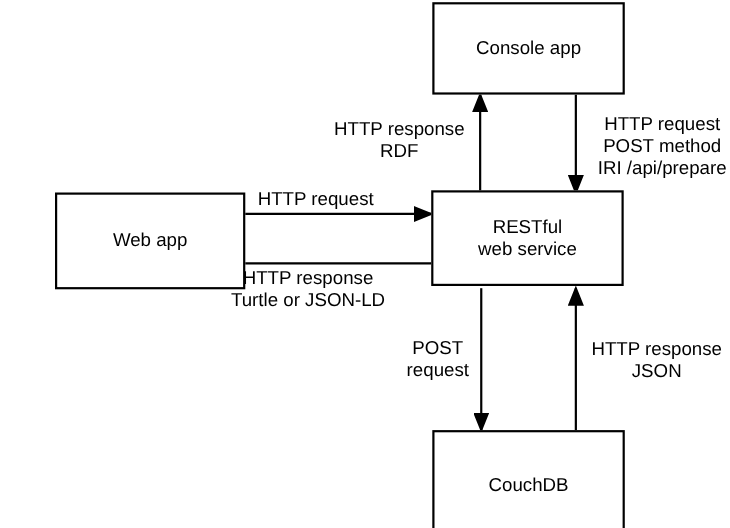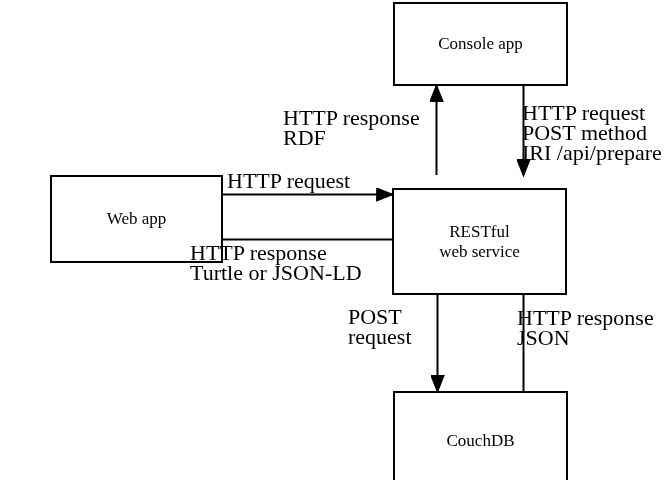--- a/index.html
+++ b/index.html
@@ -2,21 +2,21 @@
 <html><head>
 <meta charset="utf-8">
 <style>
   html, body { margin: 0; padding: 0; background: #ffffff; }
   .canvas {
     position: relative;
     width: 664px;
     height: 480px;
     background: #ffffff;
     overflow: hidden;
-    font-family: Liberation Serif, serif;
+    font-family: Liberation Sans, sans-serif;
     color: #000000;
   }
   svg.edges-layer {
     position: absolute;
     left: 0; top: 0;
     width: 664px; height: 480px;
   }
   .node {
     position: absolute;
     box-sizing: border-box;
@@ -25,23 +25,23 @@
     display: flex;
     align-items: center;
     justify-content: center;
     text-align: center;
     font-size: 17px;
     line-height: 20px;
     white-space: pre;
   }
   .edge-label {
     position: absolute;
-    font-size: 22px;
+    font-size: 17px;
     line-height: 20px;
-    text-align: left;
+    text-align: center;
     white-space: pre;
   }
 </style>
 </head>
 <body>
 
 <div class="canvas">
 
   <svg class="edges-layer" width="664" height="480" viewBox="0 0 664 480">
     <defs>
@@ -64,21 +64,21 @@
   </svg>
 
   <div class="node" style="left:393px; top:2px; width:175px; height:84px;">
     <span>Console app</span>
   </div>
 
   <div class="node" style="left:2px; top:175px; width:173px; height:88px;margin-left:48px;">
     <span>Web app</span>
   </div>
 
-  <div class="node" style="left:392px; top:188px; width:175px; height:107px;">
+  <div class="node" style="left:392px; top:173px; width:175px; height:87px;">
     <span>RESTful
 web service</span>
   </div>
 
   <div class="node" style="left:393px; top:391px; width:175px; height:100px;">
     <span>CouchDB</span>
   </div>
 
   <div class="edge-label" style="left:283px; top:108px; width:160px;">HTTP response
 RDF</div>

